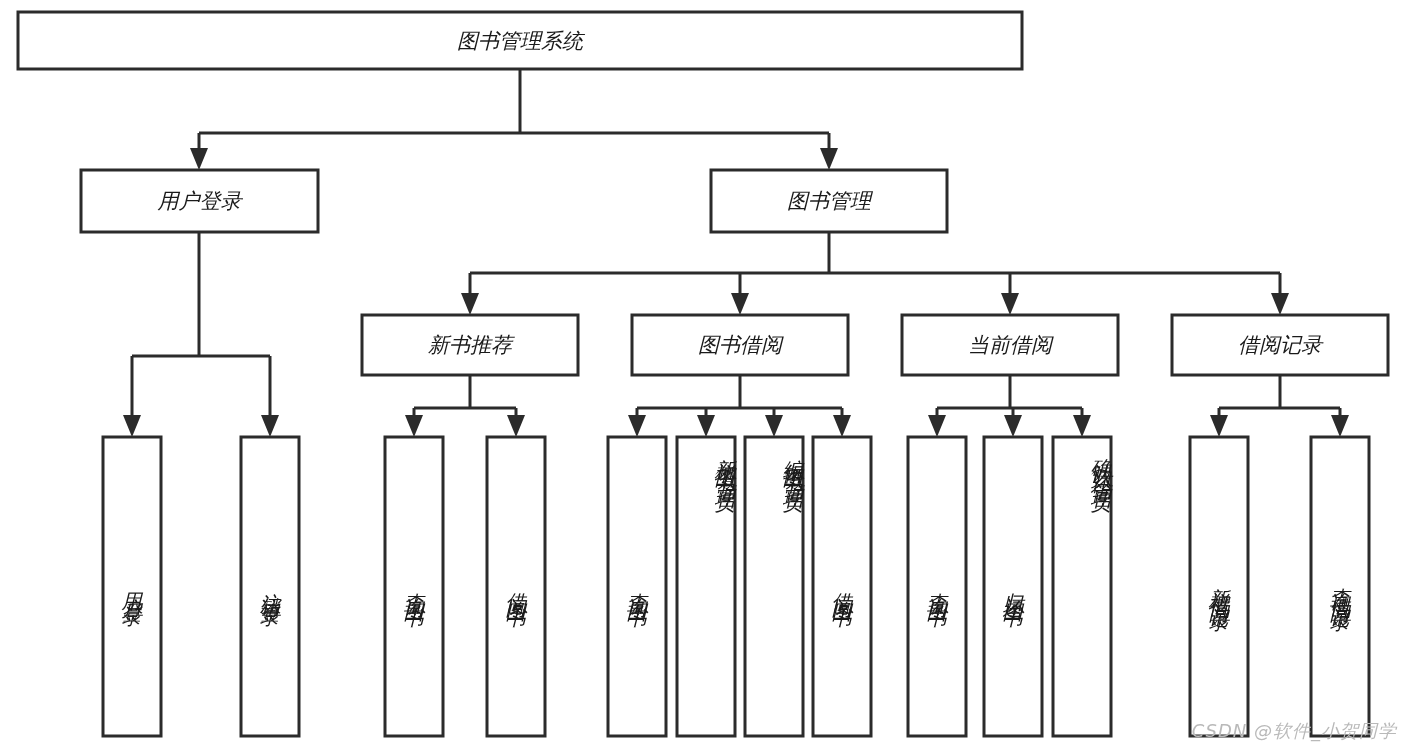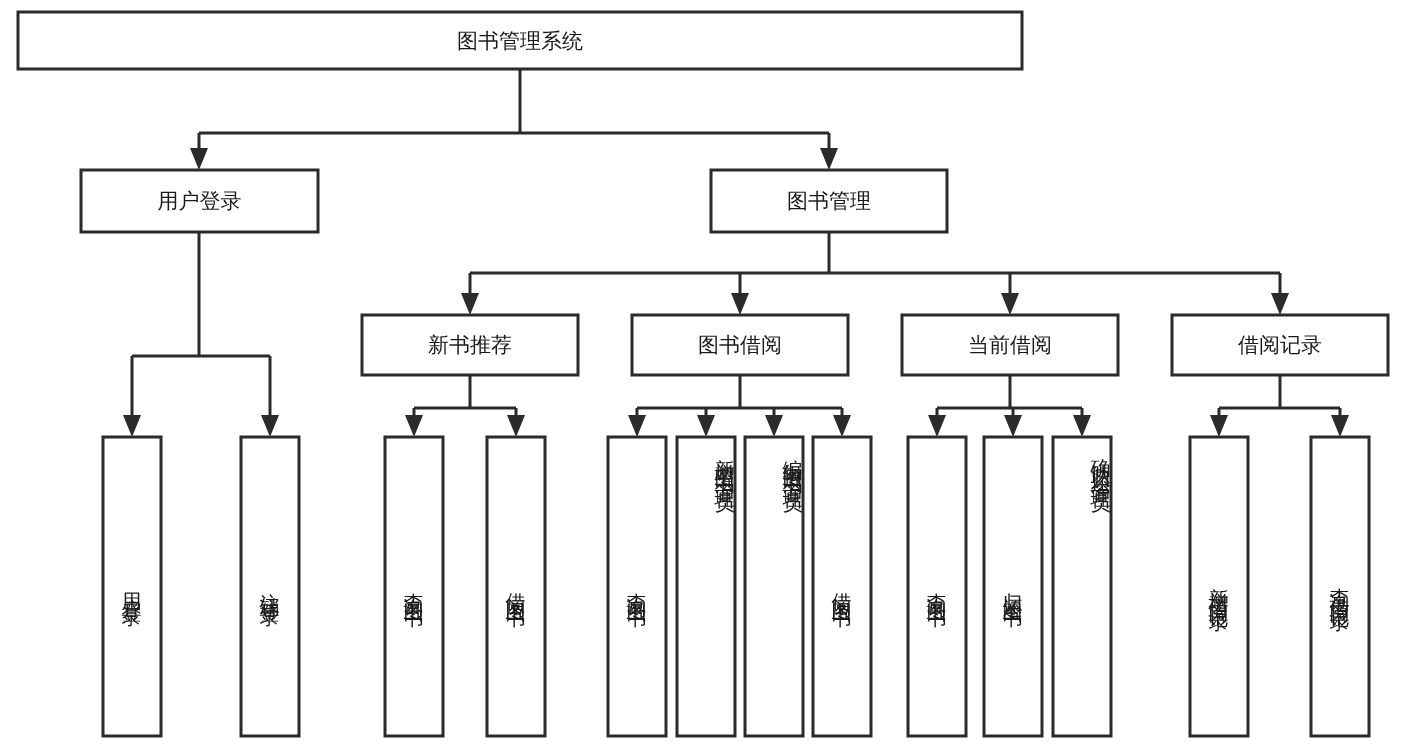--- a/index.html
+++ b/index.html
@@ -11,20 +11,21 @@
     width: 1405px;
     height: 747px;
     font-family: "DejaVu Sans", "Liberation Sans", sans-serif;
     overflow: hidden;
     position: relative;
   }
   #diagram-root {
     position: relative;
     width: 1405px;
     height: 747px;
+    font-style: italic;
   }
   svg.diagram {
     position: absolute;
     top: 0;
     left: 0;
     width: 1405px;
     height: 747px;
     display: block;
   }
   .node-box {
@@ -200,13 +201,14 @@
         <span style="writing-mode: vertical-rl; text-orientation: upright;">确认归还（管理员）</span>
       </div>
       <div class="leaf-label" style="left: 1190px; width: 58px; top: 437px; height: 299px; display: flex; align-items: center; justify-content: center;">
         <span style="writing-mode: vertical-rl; text-orientation: upright;">新增借阅记录</span>
       </div>
       <div class="leaf-label" style="left: 1311px; width: 58px; top: 437px; height: 299px; display: flex; align-items: center; justify-content: center;">
         <span style="writing-mode: vertical-rl; text-orientation: upright;">查询借阅记录</span>
       </div>
     </div>
 
+  <div class="watermark">CSDN @软件_小贺同学</div>
 </div>
 
 </body></html>

